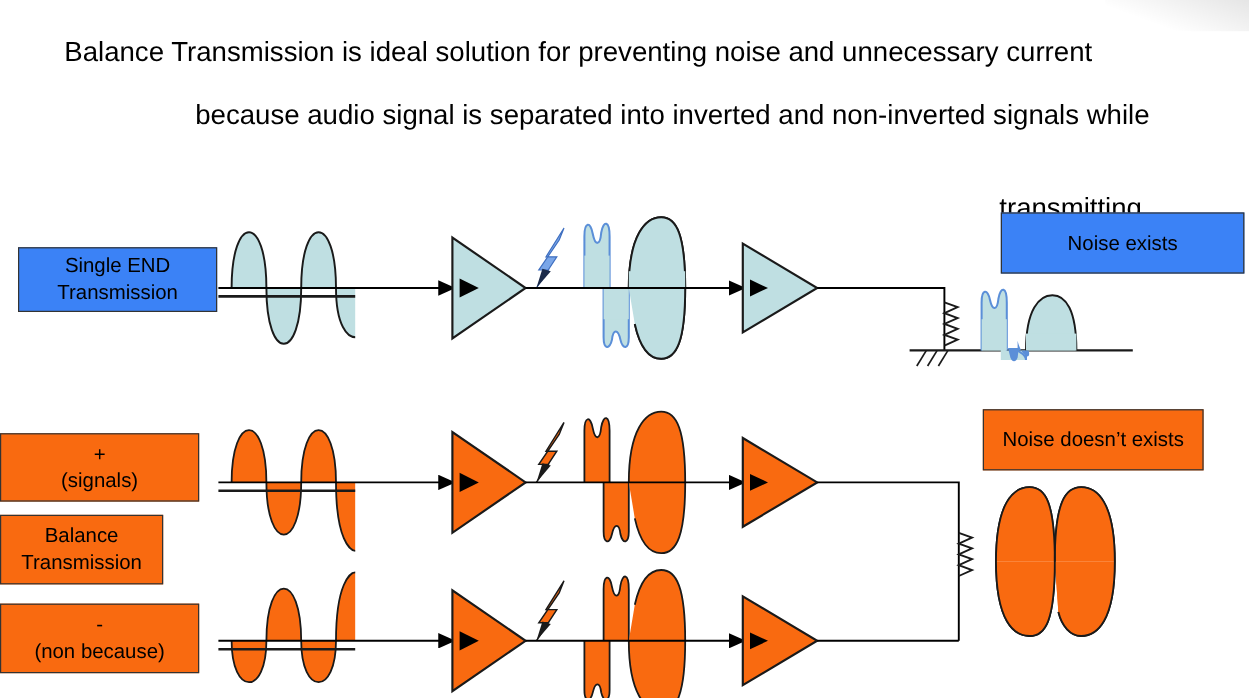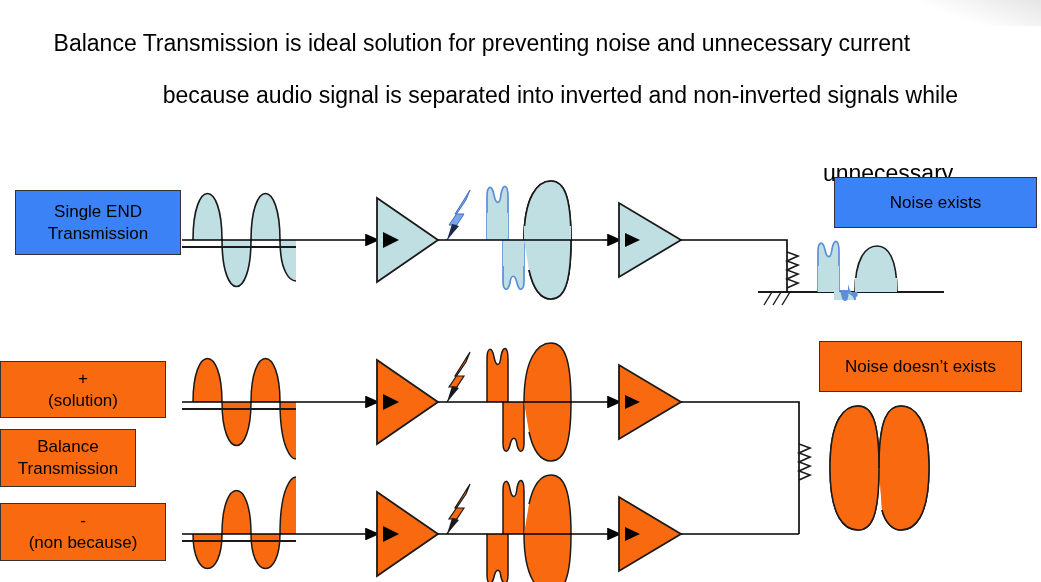--- a/index.html
+++ b/index.html
@@ -66,21 +66,21 @@
 </head>
 <body>
 
 <div id="page">
 
   <div id="corner-sheen"></div>
 
   <div id="title">
     <span class="l1">Balance Transmission is ideal solution for preventing noise and unnecessary current</span>
     <span class="l2">because audio signal is separated into inverted and non-inverted signals while</span>
-    <span class="l3">unnecessary.</span>
+    <span class="l3">transmitting.</span>
   </div>
 
   <svg class="layer" viewBox="0 0 1041 582">
     <defs>
 
       <marker id="arrowhead" markerWidth="9" markerHeight="8" refX="8" refY="4" orient="auto">
         <path d="M0,0 L9,4 L0,8 z" fill="#000000"></path>
       </marker>
     </defs>
 
@@ -247,41 +247,41 @@
       <rect x="830" y="462" width="99" height="6" fill="#ffffff"></rect>
       <path d="M830,468 C830,418 845,406 858,406 C871,406 879,418 879,468 L830,468 Z" fill="#f96a10"></path>
       <path d="M879,468 C879,418 888,406 901,406 C914,406 929,418 929,468 L879,468 Z" fill="#f96a10"></path>
       <path d="M879,468 C879,518 871,530 858,530 C845,530 830,518 830,468 L879,468 Z" fill="#f96a10"></path>
       <path d="M929,468 C929,518 914,530 901,530 C892,530 885,522 882,510 L879,468 L929,468 Z" fill="#f96a10"></path>
       <path d="M830,468 C830,418 845,406 858,406 C871,406 879,418 879,468 C879,518 871,530 858,530 C845,530 830,518 830,468" fill="none" stroke="#1a1a1a" stroke-width="1.5"></path>
       <path d="M879,468 C879,418 888,406 901,406 C914,406 929,418 929,468 C929,518 914,530 901,530 C892,530 885,522 882,510" fill="none" stroke="#1a1a1a" stroke-width="1.5"></path>
     </g>
   </svg>
 
-  <div class="label-box cyan" style="left:0px; top:190px; width:166px; height:65px;">
+  <div class="label-box cyan" style="left:0px; top:206px; width:166px; height:54px;">
     <span>Single END</span>
     <span>Transmission</span>
   </div>
 
   <div class="label-box orange" style="left:0px; top:361px; width:166px; height:57px;">
     <span>+</span>
-    <span>(solution)</span>
+    <span>(signals)</span>
   </div>
 
   <div class="label-box orange" style="left:0px; top:429px; width:136px; height:58px;">
     <span>Balance</span>
     <span>Transmission</span>
   </div>
 
   <div class="label-box orange" style="left:0px; top:503px; width:166px; height:58px;">
     <span>-</span>
     <span>(non because)</span>
   </div>
 
   <div class="label-box cyan" style="left:819px; top:177px; width:203px; height:51px;">
     <span>Noise exists</span>
   </div>
 
-  <div class="label-box orange" style="left:819px; top:341px; width:203px; height:51px;">
+  <div class="label-box orange" style="left:819px; top:341px; width:184px; height:51px;">
     <span>Noise doesn’t exists</span>
   </div>
 
 </div>
 
 </body></html>

